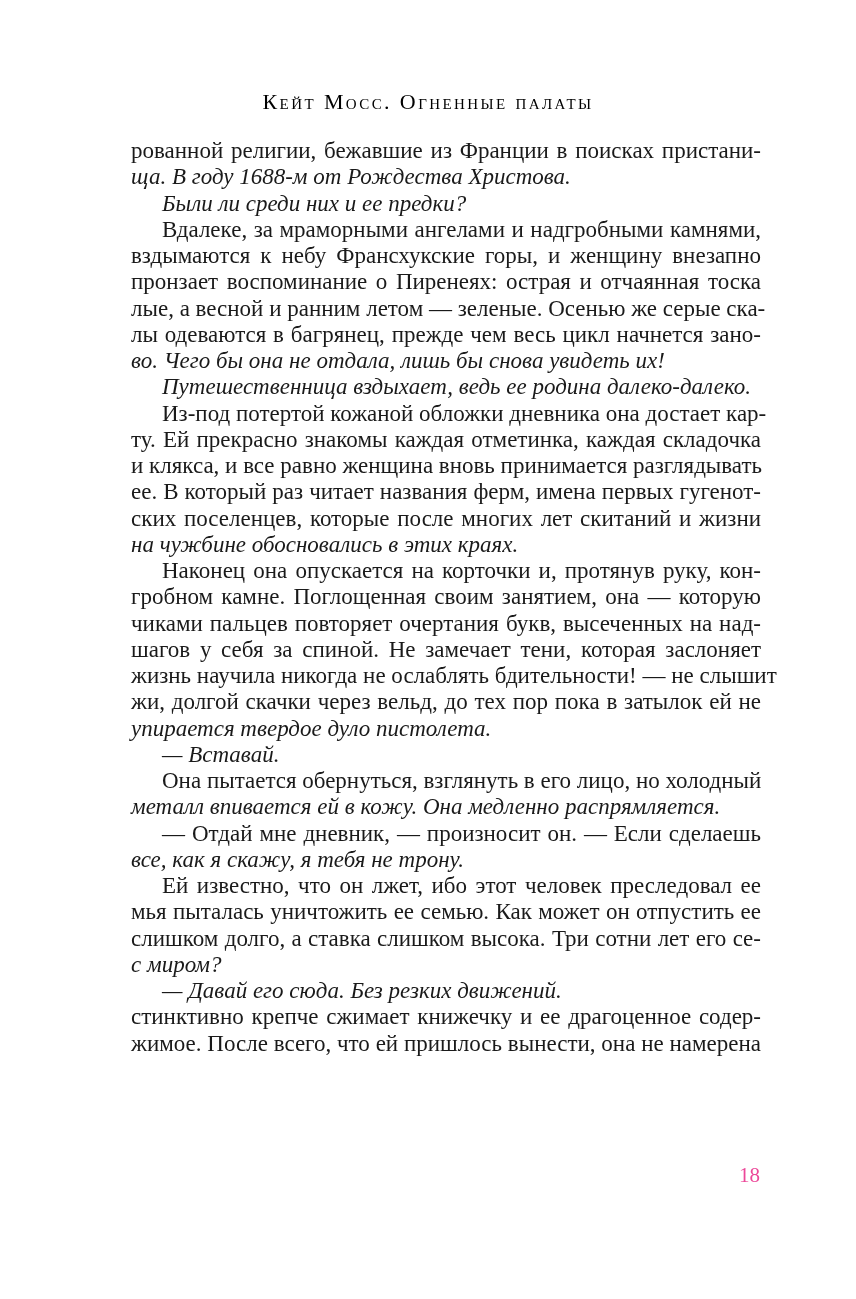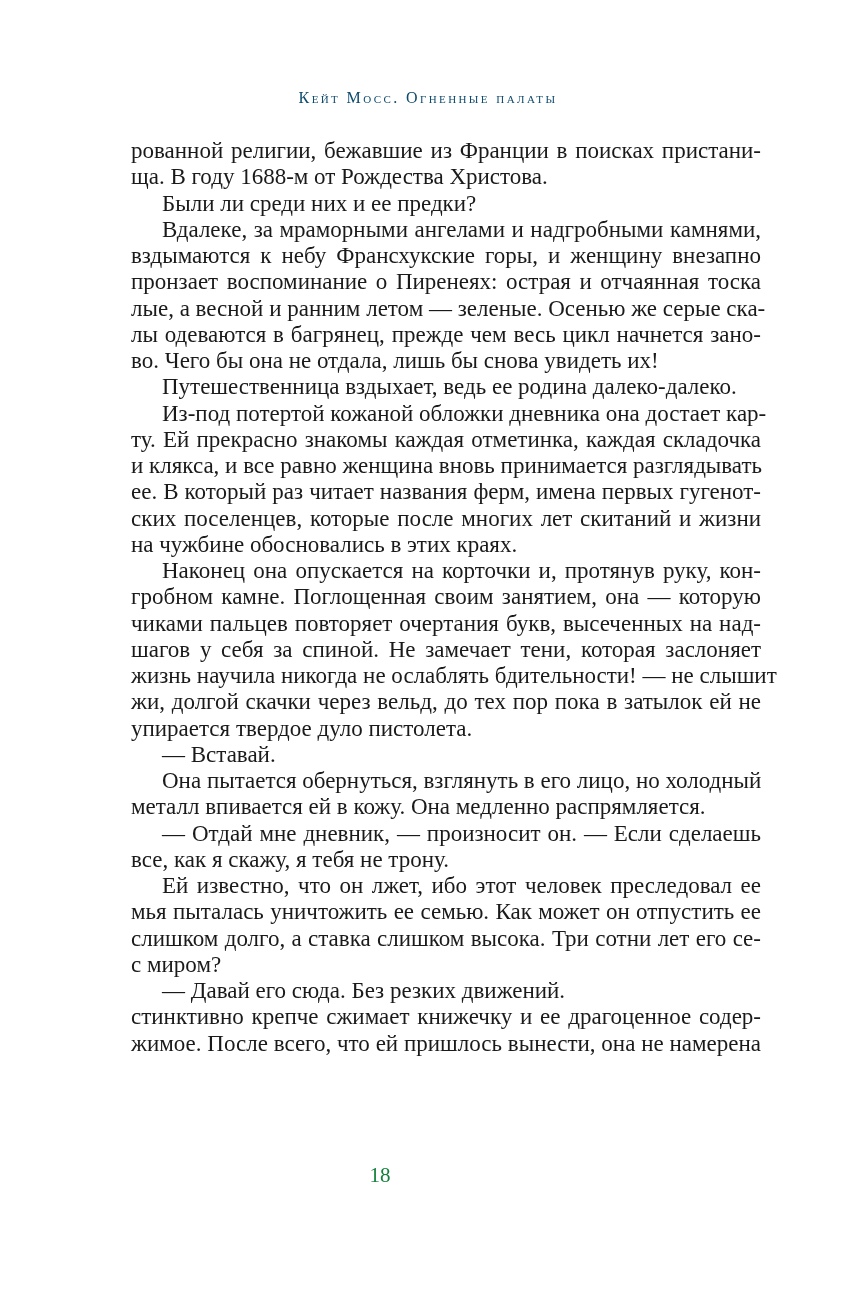--- a/index.html
+++ b/index.html
@@ -4,36 +4,36 @@
 <style>
   html, body { margin: 0; padding: 0; background: #ffffff; }
   body { width: 856px; height: 1299px; position: relative; overflow: hidden; }
   .page {
     position: absolute; left: 0; top: 0; width: 856px; height: 1299px;
     background: #ffffff; color: #1a1a1a;
     font-family: "Liberation Serif", "DejaVu Serif", serif;
   }
   .running-head {
     position: absolute; top: 89px; left: 0; width: 856px;
-    text-align: center; font-size: 16px; letter-spacing: 2.4px;
-    font-variant: small-caps; color: #0c4a6e;
+    text-align: center; font-size: 22px; letter-spacing: 2.4px;
+    font-variant: small-caps; color: #000000;
   }
   .body-text {
     position: absolute; left: 131px; top: 138px; width: 630px;
   }
   .line {
     display: block; height: 26.25px; line-height: 26.25px;
     font-size: 23px; white-space: nowrap; overflow: visible;
     text-align: justify; text-align-last: justify;
   }
   .line.indent { padding-left: 31px; }
-  .line.last { text-align-last: left; }
+  .line.last { text-align-last: left; font-style: italic; }
   .page-number {
     position: absolute; top: 1163px; left: 0; width: 760px;
-    text-align: center; font-size: 21px; color: #15803d;
+    text-align: right; font-size: 21px; color: #ec4899;
   }
 </style>
 </head>
 <body>
 
 <div class="page">
   <div class="running-head">Кейт Мосс. Огненные палаты</div>
 
   <div class="body-text" id="body-text">
       <span class="line">рованной религии, бежавшие из Франции в поисках пристани-</span>

